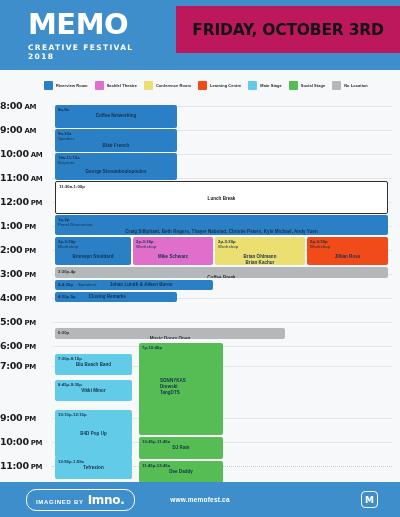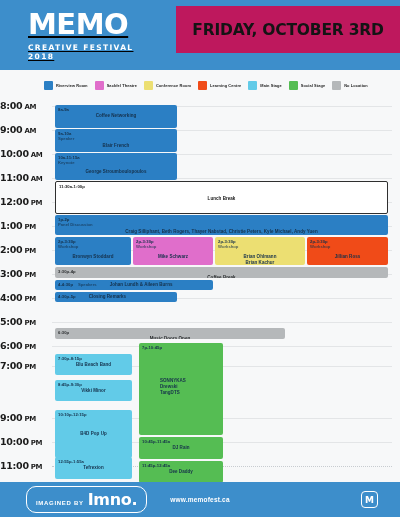--- a/index.html
+++ b/index.html
@@ -6,21 +6,21 @@
   html, body {
     width: 400px; height: 517px;
     background: #ffffff;
     font-family: "Liberation Sans", sans-serif;
     overflow: hidden;
   }
   #app { position: relative; width: 400px; height: 517px; background: #f7f8f9; }
 
   
   .header { position: relative; height: 70px; background: #3d8ecb; }
-  .brand { position: absolute; left: 28px; top: 10px; width: 135px; text-decoration: underline; }
+  .brand { position: absolute; left: 28px; top: 10px; width: 135px; }
   .brand-word {
     font-size: 29px; font-weight: 900; color: #ffffff;
     letter-spacing: -0.5px; line-height: 1; font-family: "DejaVu Sans", sans-serif;
   }
   .brand-sub {
     margin-top: 4px; font-size: 7.5px; font-weight: 700; color: #ffffff;
     letter-spacing: 1.35px; font-family: "DejaVu Sans", sans-serif;
   }
   .date-banner {
     position: absolute; left: 176px; top: 6px; right: 0; height: 47px;
@@ -75,21 +75,21 @@
   
   .footer {
     position: absolute; left: 0; bottom: 0; width: 400px; height: 35px;
     background: #3d8ecb; display: flex; align-items: center;
   }
   .imagined {
     margin-left: 26px; border: 1px solid #ffffff; border-radius: 10px;
     padding: 3px 9px; display: flex; align-items: baseline; gap: 4px;
   }
   .imagined-by { font-size: 6px; font-weight: 700; color: #fff; letter-spacing: 0.7px; }
-  .imagined-name { font-size: 16px; font-weight: 900; color: #fff; letter-spacing: -0.3px;
+  .imagined-name { font-size: 12px; font-weight: 900; color: #fff; letter-spacing: -0.3px;
                    font-family: "DejaVu Sans", sans-serif; }
   .site-url {
     position: absolute; left: 0; right: 0; text-align: center;
     font-size: 6.5px; font-weight: 700; color: #ffffff; letter-spacing: 0.2px;
   }
   .m-badge {
     position: absolute; right: 22px; width: 17px; height: 17px; border-radius: 4px;
     background: #3d8ecb; border: 1.2px solid #ffffff;
     display: flex; align-items: center; justify-content: center;
     font-size: 9px; font-weight: 900; color: #ffffff; font-family: "DejaVu Sans", sans-serif;

